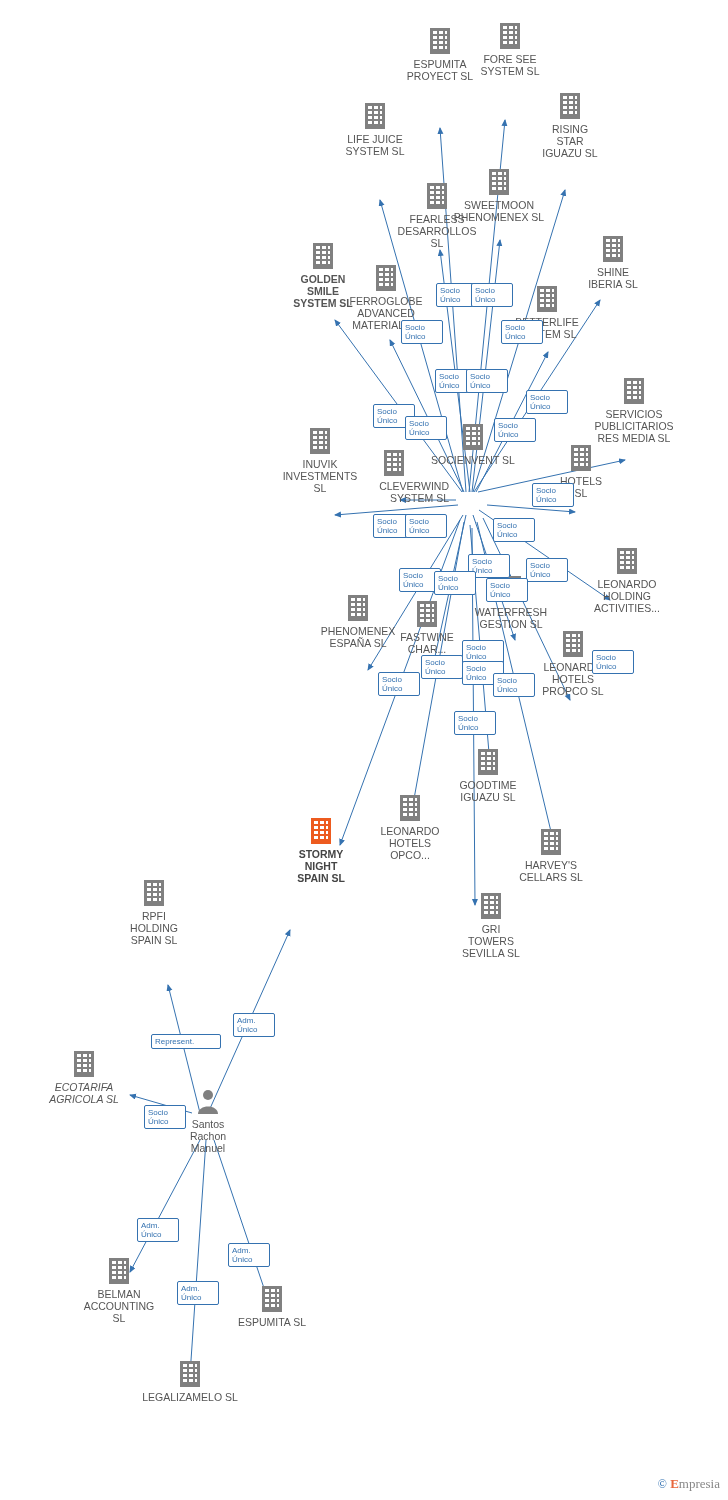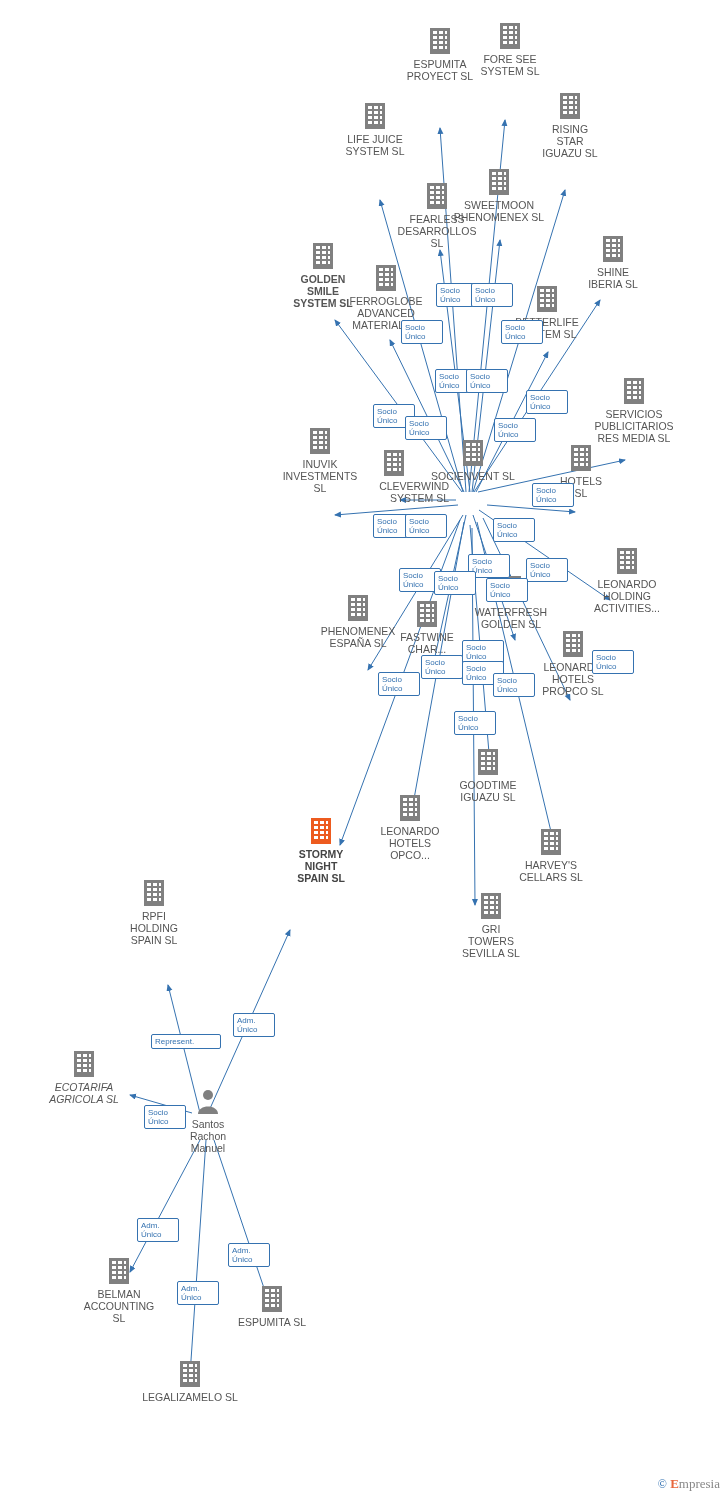--- a/index.html
+++ b/index.html
@@ -401,21 +401,21 @@
             <rect x="12" y="15" width="4" height="3"></rect>
             <rect x="18" y="15" width="2" height="3"></rect>
             <rect x="6" y="20" width="4" height="3"></rect>
             <rect x="12" y="20" width="4" height="3"></rect>
             <rect x="18" y="20" width="2" height="3"></rect>
           </g>
         </svg>
         <span class="lbl">CLEVERWIND
 SYSTEM  SL</span>
       </div>
-      <div class="node" style="left: 473px; top: 438px;">
+      <div class="node" style="left: 473px; top: 422px;">
         <svg class="glyph" viewBox="0 0 26 30">
           <rect x="3" y="2" width="20" height="26" fill="#808080"></rect>
           <g fill="#ffffff">
             <rect x="6" y="5" width="4" height="3"></rect>
             <rect x="12" y="5" width="4" height="3"></rect>
             <rect x="18" y="5" width="2" height="3"></rect>
             <rect x="6" y="10" width="4" height="3"></rect>
             <rect x="12" y="10" width="4" height="3"></rect>
             <rect x="18" y="10" width="2" height="3"></rect>
             <rect x="6" y="15" width="4" height="3"></rect>
@@ -483,21 +483,21 @@
             <rect x="18" y="10" width="2" height="3"></rect>
             <rect x="6" y="15" width="4" height="3"></rect>
             <rect x="12" y="15" width="4" height="3"></rect>
             <rect x="18" y="15" width="2" height="3"></rect>
             <rect x="6" y="20" width="4" height="3"></rect>
             <rect x="12" y="20" width="4" height="3"></rect>
             <rect x="18" y="20" width="2" height="3"></rect>
           </g>
         </svg>
         <span class="lbl">WATERFRESH
-GOLDEN  SL</span>
+GESTION  SL</span>
       </div>
       <div class="node" style="left: 358px; top: 593px;">
         <svg class="glyph" viewBox="0 0 26 30">
           <rect x="3" y="2" width="20" height="26" fill="#808080"></rect>
           <g fill="#ffffff">
             <rect x="6" y="5" width="4" height="3"></rect>
             <rect x="12" y="5" width="4" height="3"></rect>
             <rect x="18" y="5" width="2" height="3"></rect>
             <rect x="6" y="10" width="4" height="3"></rect>
             <rect x="12" y="10" width="4" height="3"></rect>

